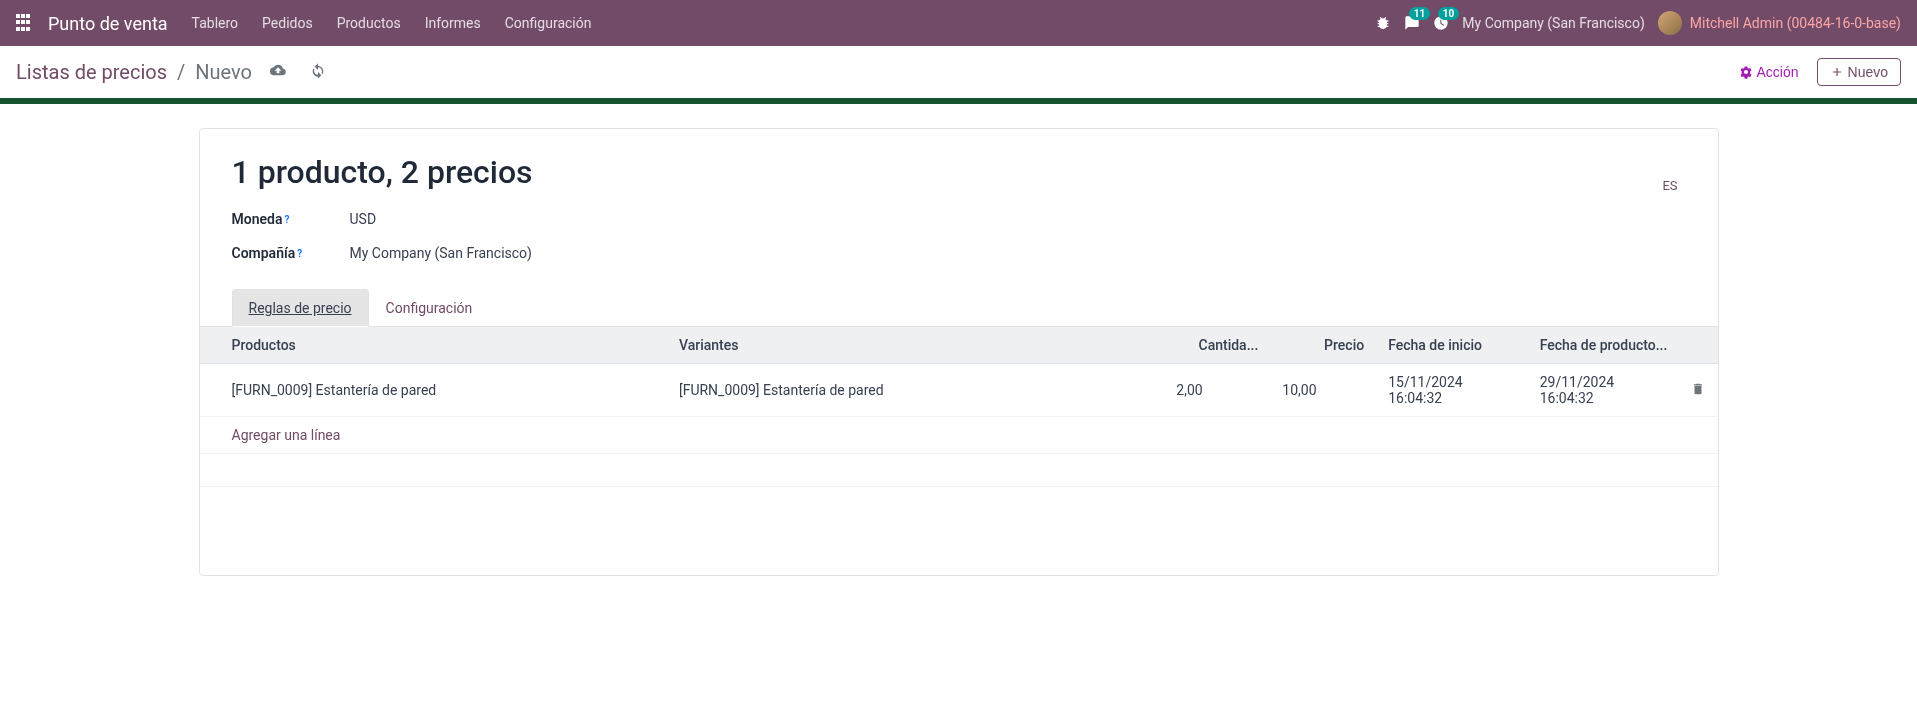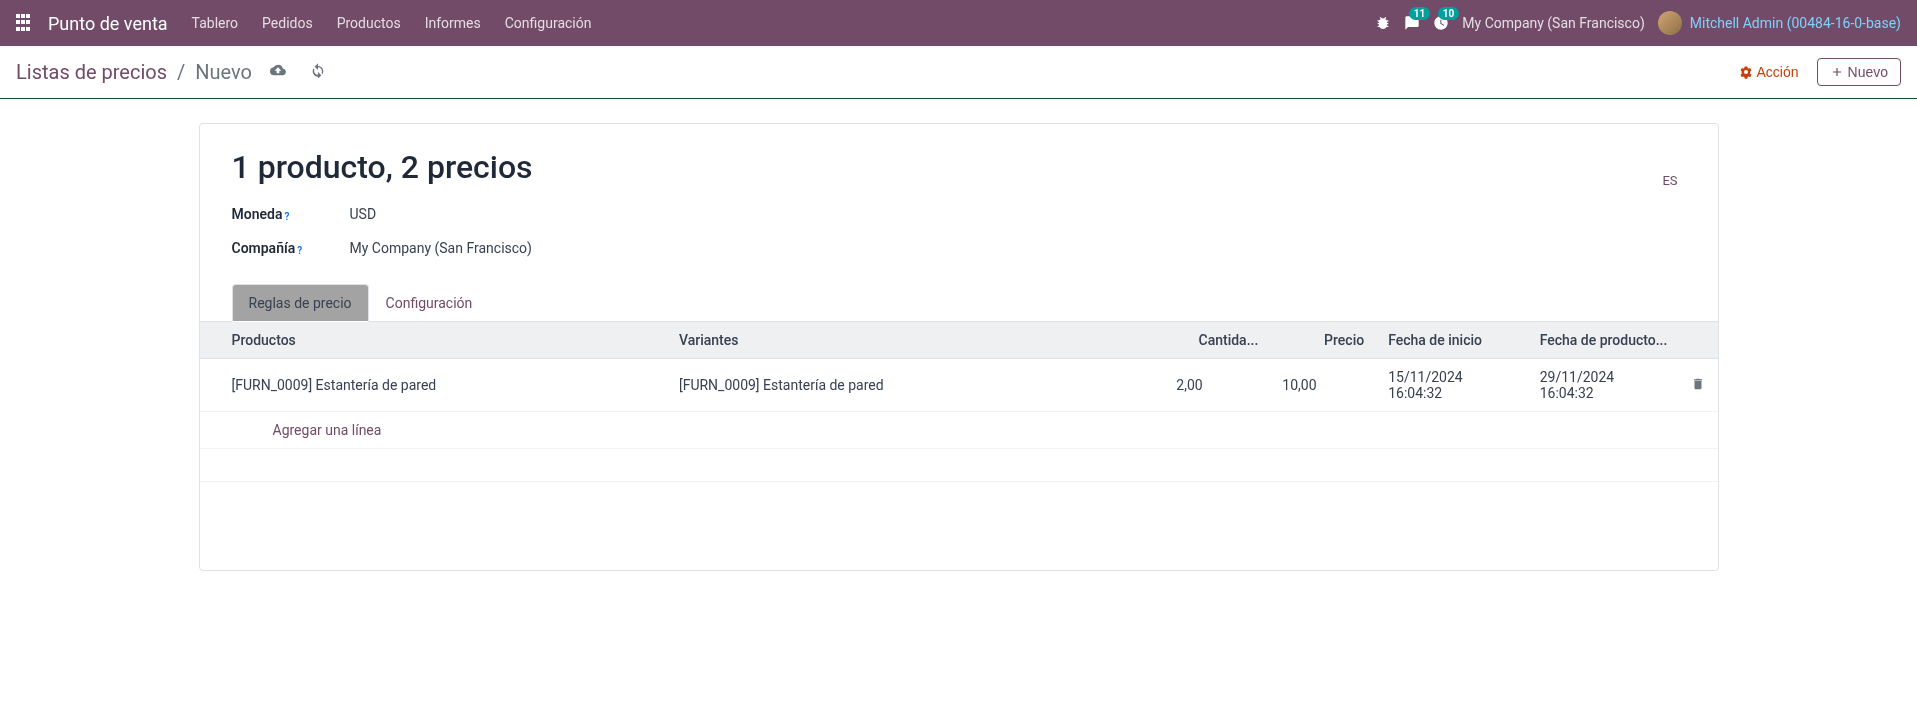--- a/index.html
+++ b/index.html
@@ -11,62 +11,62 @@
     .nav-apps-icon span { width: 4px; height: 4px; background: #fff; }
     .nav-brand { font-size: 18px; font-weight: 400; margin-right: 24px; color: #fff; cursor: pointer; text-align: center; }
     .nav-menu { display: flex; gap: 24px; }
     .nav-menu-item { color: #e5dce3; cursor: pointer; font-size: 14px; }
     .nav-right { margin-left: auto; display: flex; align-items: center; gap: 13px; }
     .nav-icon-btn { position: relative; cursor: pointer; display: flex; align-items: center; }
     .badge { position: absolute; top: -8px; right: -10px; background: #00a09d; color: #fff; font-size: 10px; font-weight: bold; padding: 1px 5px; border-radius: 8px; min-width: 16px; text-align: center; }
     .nav-company { color: #e5dce3; cursor: pointer; font-size: 14px; }
     .nav-user { display: flex; align-items: center; gap: 8px; cursor: pointer; }
     .nav-user-avatar { width: 24px; height: 24px; border-radius: 50%; background: linear-gradient(135deg, #d4a574, #8b6f47); }
-    .nav-user-name { color: #7dd3fc; font-size: 14px; }
-    
-    
-    .control-panel { display: flex; align-items: center; padding: 12px 16px; border-bottom: 1px solid #14532d; }
+    .nav-user-name { color: #fca5a5; font-size: 14px; }
+    
+    
+    .control-panel { display: flex; align-items: center; padding: 12px 16px; border-bottom: 6px solid #14532d; }
     .breadcrumb { display: flex; align-items: center; font-size: 20px; gap: 10px; }
     .breadcrumb-link { color: #714b67; cursor: pointer; }
     .breadcrumb-sep { color: #6c757d; }
     .breadcrumb-current { color: #6c757d; }
     .breadcrumb-icon { color: #6c757d; cursor: pointer; font-size: 16px; margin-left: 8px; }
     .cp-right { margin-left: auto; display: flex; align-items: center; gap: 10px; }
-    .btn-action { background: none; border: none; color: #c2410c; cursor: pointer; font-size: 14px; display: flex; align-items: center; gap: 4px; padding: 4px 8px; }
+    .btn-action { background: none; border: none; color: #a21caf; cursor: pointer; font-size: 14px; display: flex; align-items: center; gap: 4px; padding: 4px 8px; }
     .btn-new { background: #fff; border: 1px solid #714b67; color: #714b67; padding: 5px 12px; border-radius: 4px; cursor: pointer; font-size: 14px; display: flex; align-items: center; gap: 4px; }
     
     
     .form-container { padding: 24px 24px 0 24px; }
     .form-sheet { max-width: 1520px; margin: 0 auto; background: #fff; border: 1px solid #dee2e6; border-radius: 4px; padding: 24px 32px 48px 32px; min-height: 430px; position: relative; }
     .title-row { display: flex; align-items: center; }
     .form-title { font-size: 32px; font-weight: 500; color: #1f2937; margin-bottom: 20px; flex: 1; }
     .lang-badge { color: #714b67; font-size: 13px; cursor: pointer; padding-right: 8px; margin-top: 6px; }
     .form-fields { margin-bottom: 28px; }
     .field-row { display: flex; align-items: flex-start; margin-bottom: 18px; }
-    .field-label { width: 92px; font-weight: 600; color: #1f2937; font-size: 14px; display: flex; align-items: flex-end; }
+    .field-label { width: 92px; font-weight: 600; color: #1f2937; font-size: 14px; display: flex; align-items: center; }
     .field-help { color: #0d6efd; font-size: 10px; margin-left: 2px; cursor: help; vertical-align: super; }
     .field-value { color: #374151; font-size: 14px; padding-left: 26px; }
     
     
     .tabs { display: flex; border-bottom: 1px solid #dee2e6; margin: 0 -32px; padding: 0 0 0 0; }
     .tab { padding: 10px 16px; cursor: pointer; font-size: 14px; border: 1px solid transparent; border-bottom: none; margin-bottom: -1px; }
-    .tab.active { border-color: #dee2e6; border-bottom: 1px solid #fff; background: #a3a3a3; color: #374151; border-radius: 4px 4px 0 0; }
+    .tab.active { border-color: #dee2e6; border-bottom: 1px solid #fff; background: #e5e5e5; color: #374151; border-radius: 4px 4px 0 0; text-decoration: underline; }
     .tab:not(.active) { color: #714b67; }
     .tab:first-child { margin-left: 32px; }
     
     
     .table-wrap { margin: 0 -32px; }
     table { width: 100%; border-collapse: collapse; font-size: 14px; }
     thead th { background: #eef0f2; text-align: left; padding: 10px 12px; font-weight: 500; color: #374151; border-bottom: 1px solid #dee2e6; white-space: nowrap; overflow: hidden; text-overflow: ellipsis; }
     thead th:first-child { padding-left: 32px; }
     thead th.num { text-align: right; }
     tbody td { padding: 10px 12px; border-bottom: 1px solid #f1f3f5; color: #374151; }
     tbody td:first-child { padding-left: 32px; }
     tbody td.num { text-align: left; }
-    .add-line { color: #714b67; cursor: pointer; margin-left: 41px; }
+    .add-line { color: #714b67; cursor: pointer; }
     .delete-icon { color: #6c757d; cursor: pointer; text-align: center; }
     tbody tr.empty-row td { height: 33px; border-bottom: 1px solid #f1f3f5; }
     tbody tr.totals-row td { height: 40px; border-bottom: none; border-top: 1px solid #dee2e6; }
     
     
     .col-prod { width: 31%; }
     .col-var { width: 33%; }
     .col-qty { width: 7%; }
     .col-price { width: 7%; }
     .col-start { width: 10%; }

